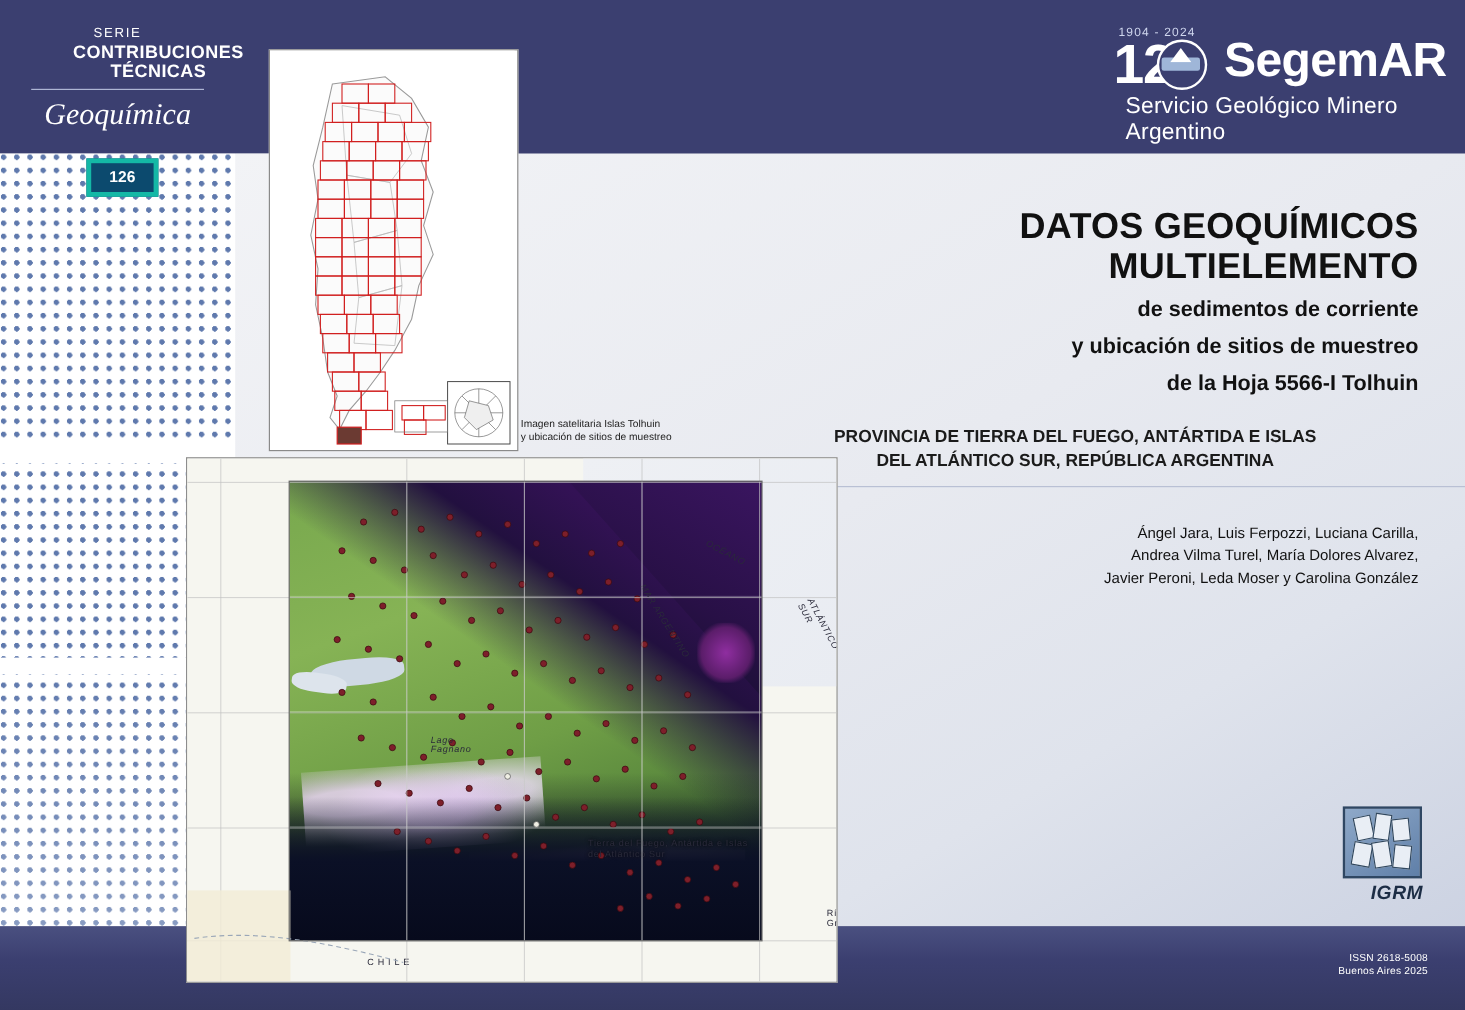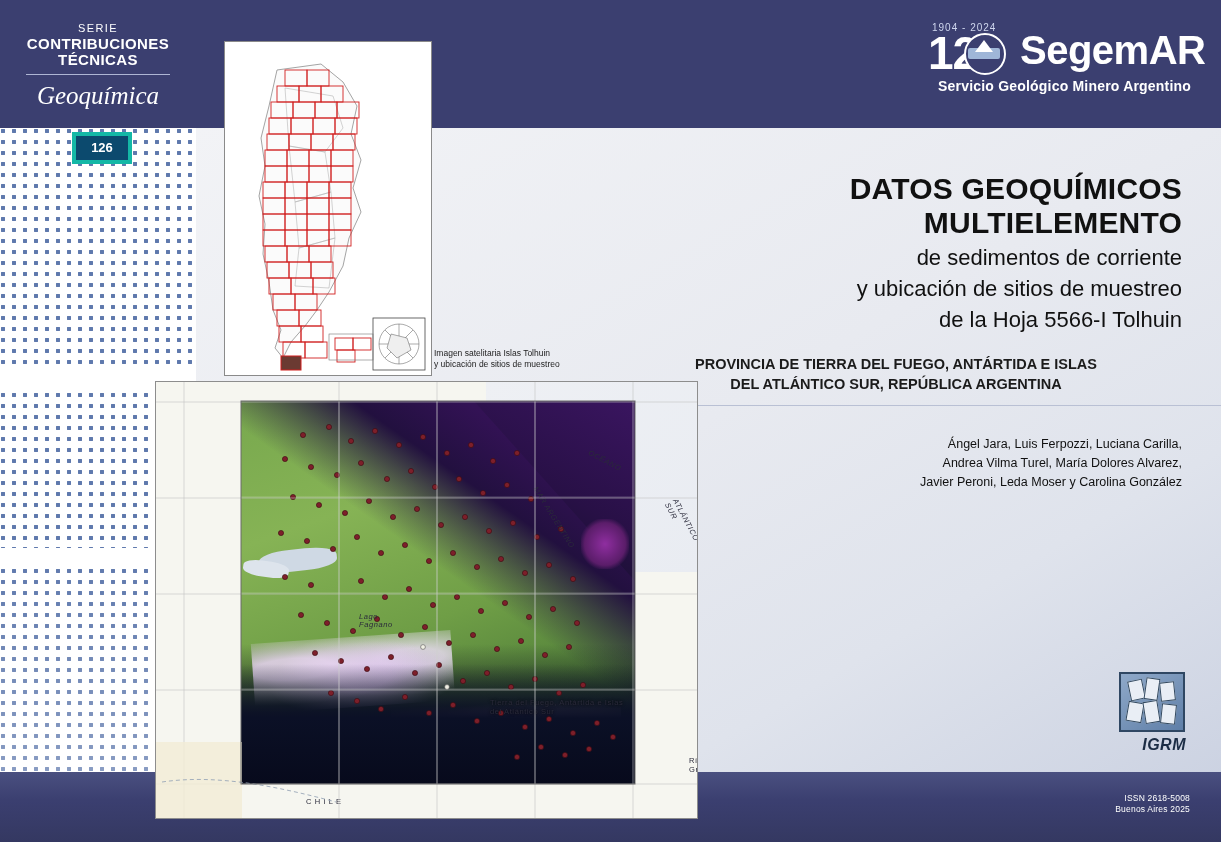--- a/index.html
+++ b/index.html
@@ -58,21 +58,21 @@
   .seriebox{
     position:absolute;left:0;top:0;width:196px;height:165px;
     color:#fff;text-align:center;
   }
   .serie-label{
     position:absolute;left:0;top:22px;width:196px;
     font-size:11px;letter-spacing:1.4px;font-weight:400;
   }
   .serie-title{
     position:absolute;left:0;top:36px;width:196px;
-    font-size:15px;font-weight:700;letter-spacing:0.4px;line-height:16px;
+    font-size:15px;font-weight:700;letter-spacing:0.4px;line-height:16px;padding-left:34px;
   }
   .serie-rule{
     position:absolute;left:26px;top:74px;width:144px;height:1px;background:#aeb6d4;
   }
   .serie-theme{
     position:absolute;left:0;top:82px;width:196px;
     font-style:italic;font-size:25px;font-weight:400;
     font-family:"Liberation Serif", serif;
   }
   .serie-num{
@@ -102,21 +102,21 @@
     background:#9fb6d8;border-radius:2px;
   }
   .seg-globe:after{
     content:"";position:absolute;left:9px;top:5px;width:18px;height:12px;
     background:#ffffff;clip-path:polygon(50% 0%,100% 100%,0% 100%);
   }
   .seg-name{
     position:absolute;left:140px;top:6px;font-size:40px;font-weight:700;letter-spacing:-0.5px;
   }
   .seg-sub{
-    position:absolute;left:58px;top:56px;font-size:14px;font-weight:700;letter-spacing:0.2px;
+    position:absolute;left:58px;top:56px;font-size:19px;font-weight:400;letter-spacing:0.2px;
   }
 
   
   .indexmap{
     position:absolute;left:224px;top:41px;width:206px;height:333px;
     background:#ffffff;border:1px solid #8a8a8a;
   }
   .indexmap svg{display:block;}
   .indexcap{
     position:absolute;left:434px;top:348px;width:200px;
@@ -210,21 +210,21 @@
   }
   .lbl-rioG{
     left:448px;top:355px;color:#e9e9e9;font-size:6px;
   }
 
   
   .titleblock{
     position:absolute;left:610px;top:172px;width:572px;text-align:right;color:#111;
   }
   .t1{font-size:30px;font-weight:700;line-height:34px;letter-spacing:0.2px;}
-  .t2{font-size:22px;font-weight:400;line-height:27px;margin-top:4px;}
+  .t2{font-size:18px;font-weight:700;line-height:27px;margin-top:4px;}
   .t3{
     position:absolute;left:0;top:182px;width:572px;text-align:center;
     font-size:14.5px;font-weight:600;line-height:20px;color:#1b1b1b;
   }
   .authors{
     position:absolute;left:610px;top:435px;width:572px;text-align:right;
     font-size:12.5px;line-height:19px;color:#111;
   }
 
   

